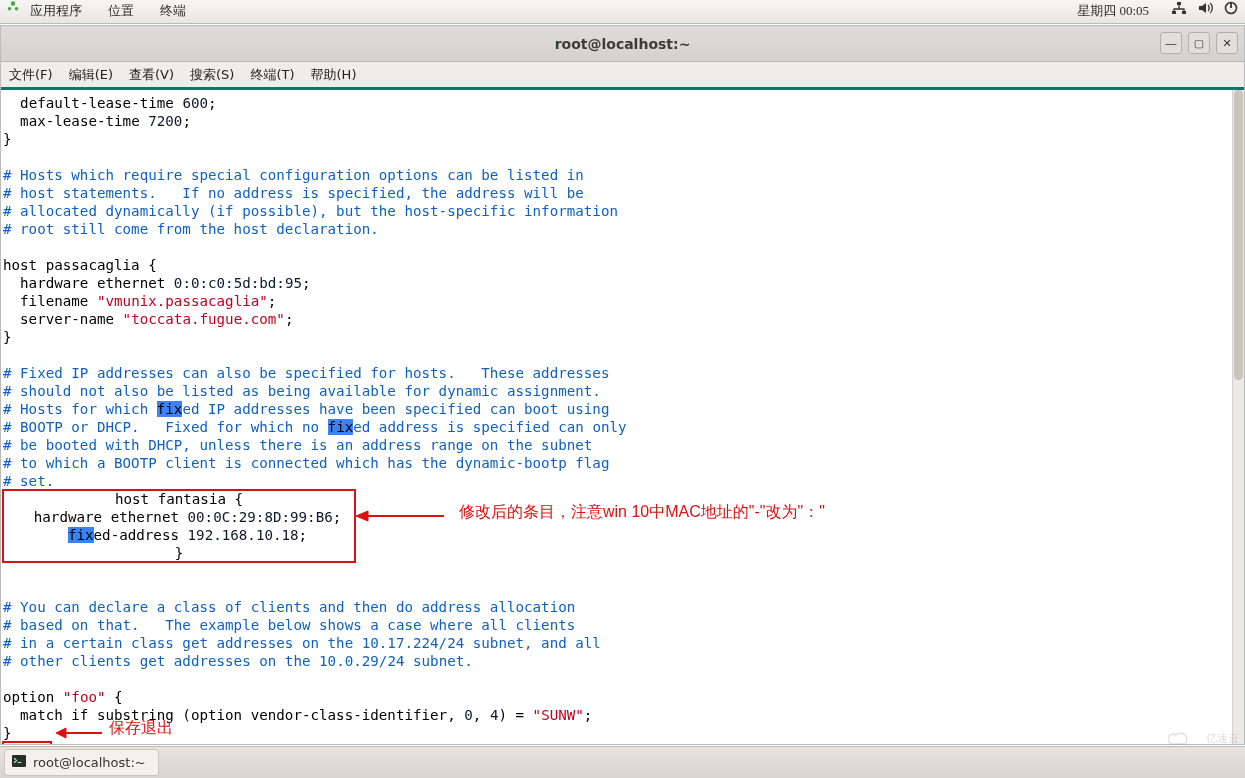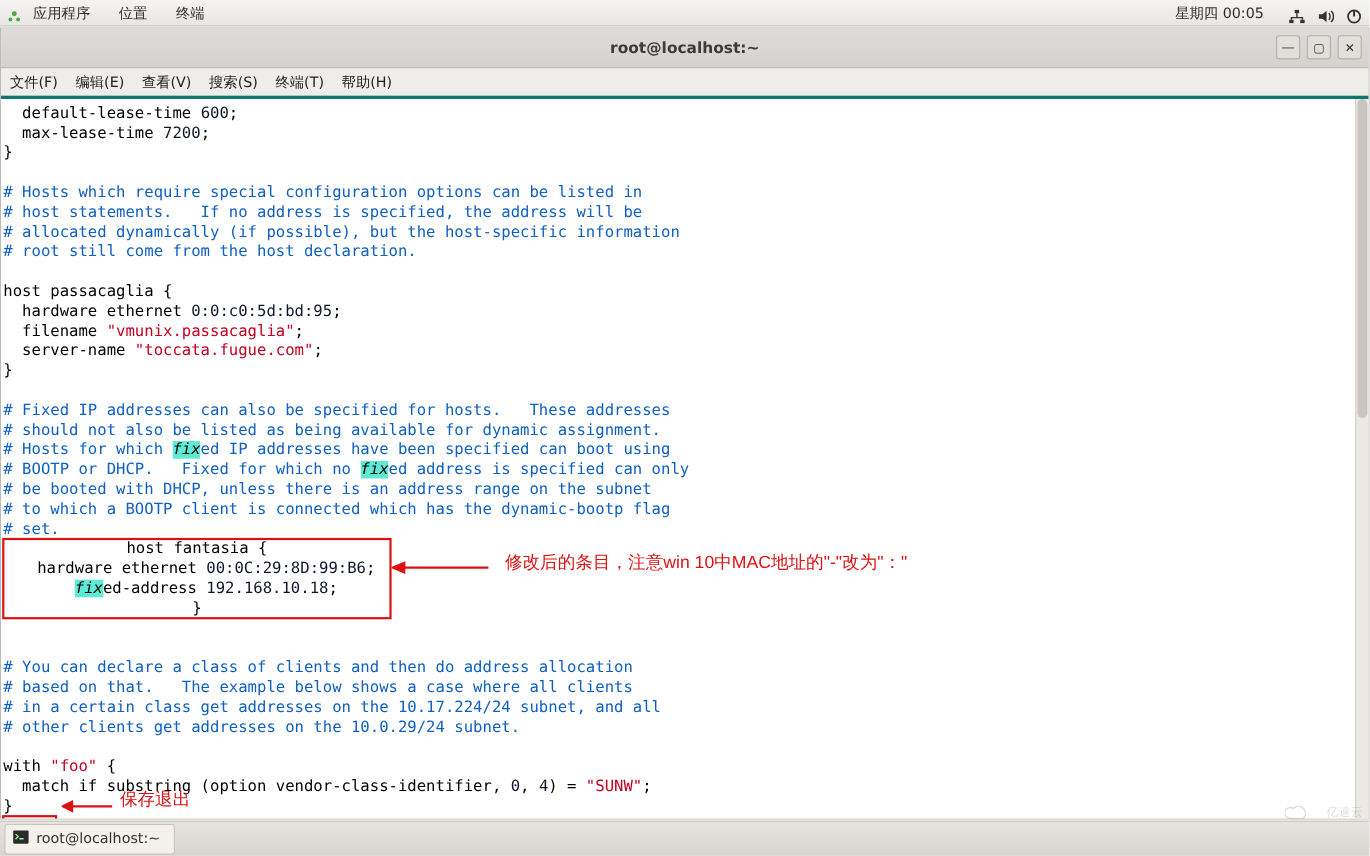--- a/index.html
+++ b/index.html
@@ -1,22 +1,22 @@
 <!DOCTYPE html>
 <html><head>
 <meta charset="utf-8">
 <style>
   * { box-sizing: border-box; margin: 0; padding: 0; }
   html, body { width: 1245px; height: 778px; font-family: "DejaVu Sans", "Liberation Sans", Arial, sans-serif; background: #fff; overflow: hidden; }
 
   
   .panel {
     width: 100%; height: 24px; background: linear-gradient(#f6f5f4,#e8e6e3);
-    border-bottom: 1px solid #bfbab3; display: flex; align-items: flex-end;
-    padding: 0 6px; font-size: 13px; color: #2e2e2e;
+    border-bottom: 1px solid #bfbab3; display: flex; align-items: flex-start;
+    padding: 0 6px; font-size: 13px; color: #2e2e2e; font-family: Liberation Serif, serif;
   }
   .panel .menu-item { margin-right: 18px; padding: 2px 4px; cursor: pointer; }
   .panel .logo-icon { width:14px;height:14px;margin-right:6px;display:inline-block; }
   .panel .spacer { flex: 1; }
   .panel .tray { display:flex; align-items:center; gap:10px; }
   .panel .tray span { display:inline-flex; align-items:center; }
   .tray svg { width:16px;height:16px; }
 
   
   .window {
@@ -46,21 +46,21 @@
     flex:1; padding:4px 2px 2px 2px; background:#ffffff;
     font-family:"DejaVu Sans Mono","Liberation Mono","Courier New",monospace;
     font-size:14.2px; line-height:18px; color:#000; position:relative; overflow:hidden;
   }
   .term .scroll { position:absolute; right:0; top:0; bottom:0; width:12px; background:#ece9e5; border-left:1px solid #d4d0cb; }
   .term .scroll .thumb { position:absolute; left:1px; right:1px; top:0; height:290px; background:#c9c4be; border-radius:6px; }
   .term pre { white-space:pre; }
   .c-comment { color:#1060c0; }
   .c-str { color:#c00020; }
   .c-num { color:#0f172a; }
-  .hl { background:#5eead4; color:#000;font-style:italic; }
+  .hl { background:#3b82f6; color:#000; }
   .box-red { outline:2.5px solid #d11; outline-offset:-1px; padding:0 2px; display:block; width:352px;text-align:center; }
 
   
   .anno { position:absolute; font-family:"Microsoft YaHei","SimSun",sans-serif; font-size:16px; color:#d11; }
   .arrow { position:absolute; stroke:#d11; fill:#d11; }
 
   
   .taskbar {
     position:absolute; left:0; bottom:0; width:1245px; height:32px;
     background:linear-gradient(#e7e4df,#d7d3cd); border-top:1px solid #bdb8b0;
@@ -157,21 +157,21 @@
 <span class="box-red"><span>host fantasia {</span>
 <span>  hardware ethernet </span><span class="c-num">00:0C:29:8D:99:B6</span>;
 <span>  </span><span class="hl">fix</span><span>ed-address </span><span class="c-num">192.168.10.18</span>;
 <span>}</span></span>
 
 <span class="c-comment"># You can declare a class of clients and then do address allocation</span>
 <span class="c-comment"># based on that.   The example below shows a case where all clients</span>
 <span class="c-comment"><span># in a certain class get addresses on the </span><span>10.17.224/24</span><span> subnet, and all</span></span>
 <span class="c-comment"><span># other clients get addresses on the </span><span>10.0.29/24</span><span> subnet.</span></span>
 
-<span>with </span><span class="c-str">"foo"</span><span> {</span>
+<span>option </span><span class="c-str">"foo"</span><span> {</span>
 <span>  match if substring (option vendor-class-identifier, </span><span class="c-num">0</span><span>, </span><span class="c-num">4</span><span>) = </span><span class="c-str">"SUNW"</span>;
 <span>}</span>
 <span style="display:inline-block;outline:2.5px solid #d11;outline-offset:-1px;padding:0 20px 0 2px;">:wq</span></pre>
 
     <svg class="arrow" style="left:355px;top:418px;width:90px;height:16px" viewBox="0 0 90 16">
       <line x1="88" y1="8" x2="8" y2="8" stroke-width="2"></line>
       <polygon points="0,8 12,3 12,13"></polygon>
     </svg>
     <div class="anno" style="left:458px;top:413px">修改后的条目，注意win 10中MAC地址的"-"改为"："</div>
 

